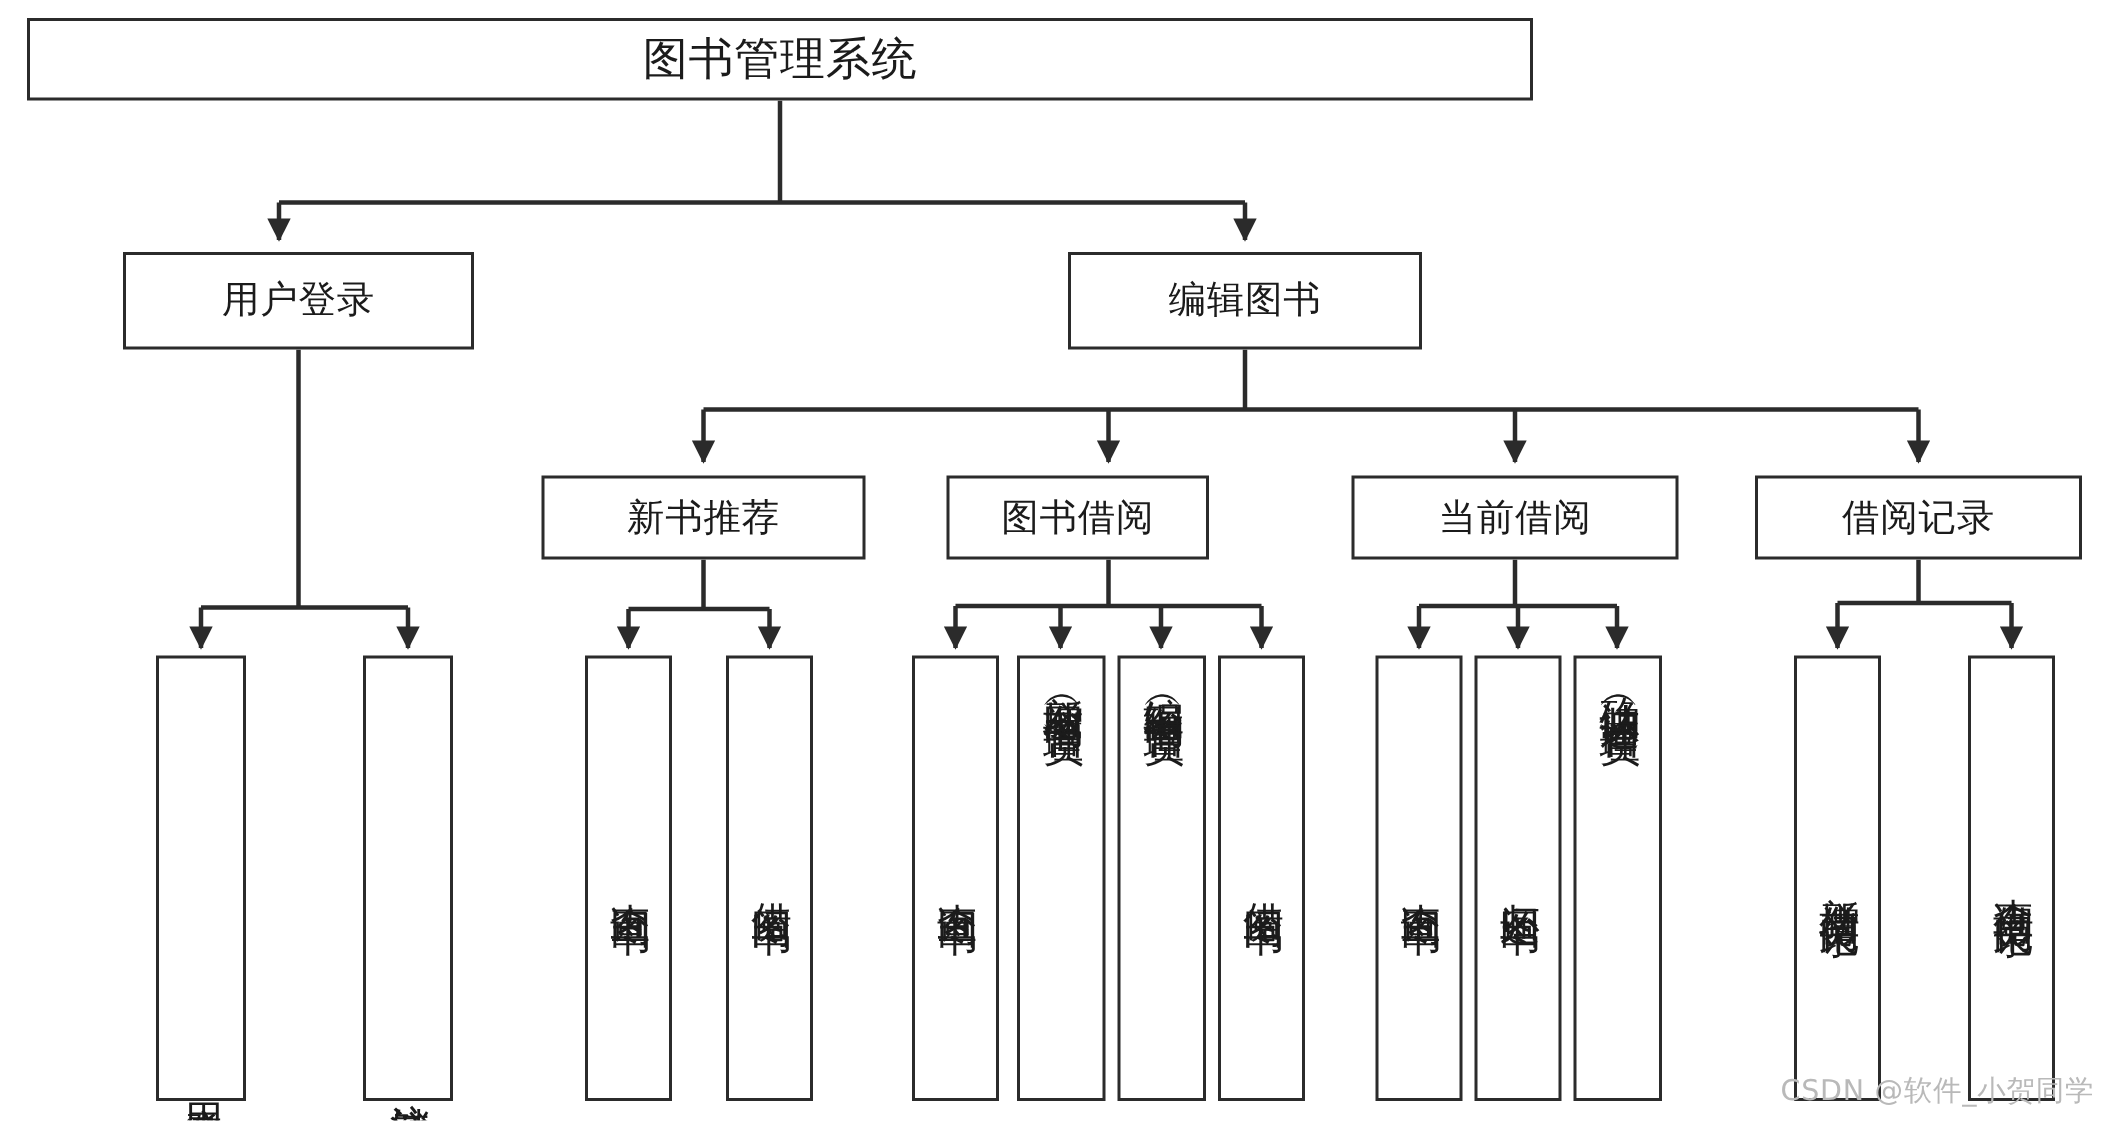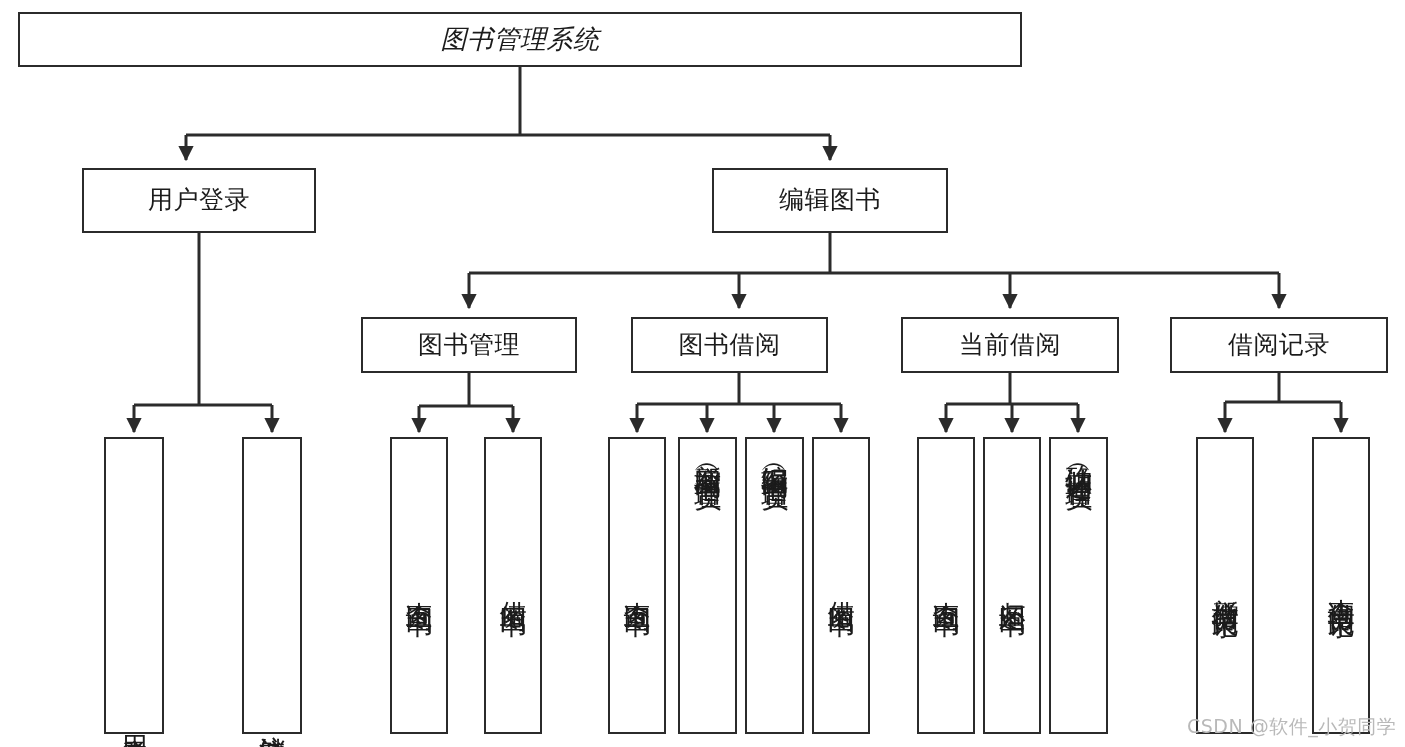--- a/index.html
+++ b/index.html
@@ -41,22 +41,21 @@
     text-align: center;
     line-height: 1.05;
     white-space: nowrap;
   }
   
   .node.horiz .node-label {
     font-size: 25px;
     letter-spacing: 0.5px;
   }
   .node.root .node-label {
-    font-size: 26px;
-    font-style: italic;
+    font-size: 30px;
   }
   
   .node.vert {
     align-items: flex-start;
     justify-content: center;
     padding-top: 4px;
   }
   .node.vert .node-label {
     writing-mode: vertical-rl;
     text-orientation: upright;
@@ -142,23 +141,23 @@
   </div>
 
   <div class="node horiz" style="left:82px; top:168px; width:234px; height:65px;">
     <span class="node-label">用户登录</span>
   </div>
   <div class="node horiz" style="left:712px; top:168px; width:236px; height:65px;">
     <span class="node-label">编辑图书</span>
   </div>
 
   <div class="node horiz" style="left:361px; top:317px; width:216px; height:56px;">
-    <span class="node-label">图书管理</span>
-  </div>
-  <div class="node horiz" style="left:631px; top:317px; width:197px; height:56px;">
+    <span class="node-label">新书推荐</span>
+  </div>
+  <div class="node horiz" style="left:631px; top:317px; width:175px; height:56px;">
     <span class="node-label">图书借阅</span>
   </div>
   <div class="node horiz" style="left:1170px; top:317px; width:218px; height:56px;">
     <span class="node-label">借阅记录</span>
   </div>
   <div class="node horiz" style="left:901px; top:317px; width:218px; height:56px;">
     <span class="node-label">当前借阅</span>
   </div>
 
   <div class="node vert align-bottom" style="left:104px; top:437px; width:60px; height:297px;">

